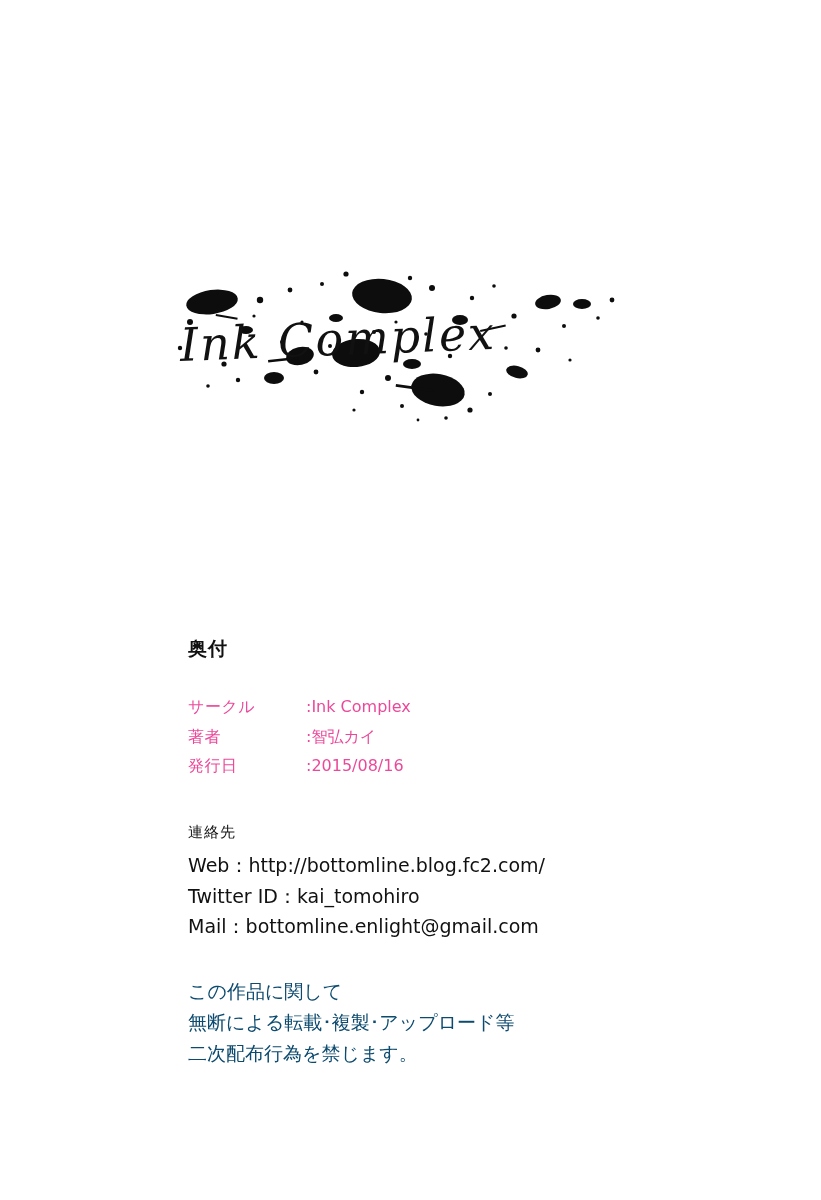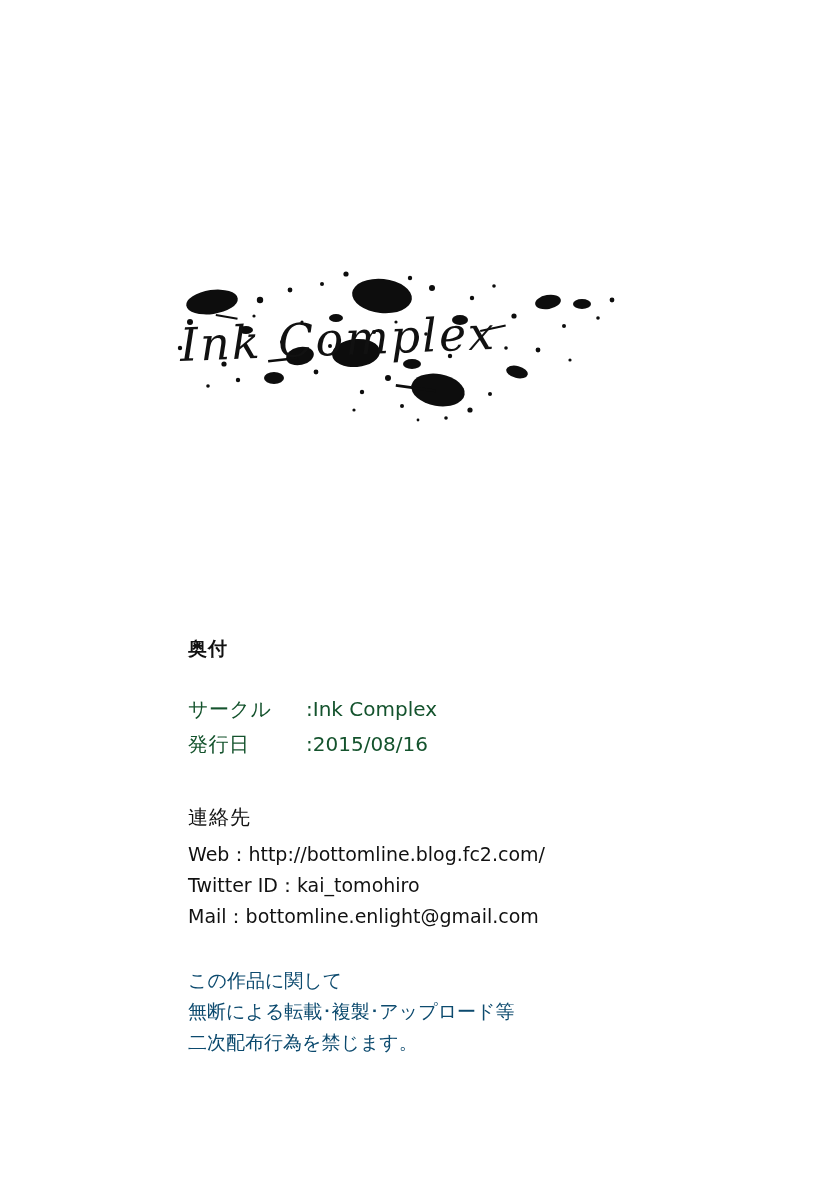--- a/index.html
+++ b/index.html
@@ -58,38 +58,38 @@
     color: #111111;
     margin: 0 0 34px 0;
     letter-spacing: 1px;
   }
 
   .info-table {
     border-collapse: collapse;
     margin-bottom: 38px;
   }
   .info-table td {
-    font-size: 20px;
-    font-family: "DejaVu Sans", sans-serif;
-    color: #14532d;
+    font-size: 16px;
+    font-family: "DejaVu Sans", sans-serif;
+    color: #ec4899;
     padding: 0 0 8px 0;
     vertical-align: top;
     line-height: 1.35;
     white-space: nowrap;
   }
   .info-table td.label {
     width: 118px;
     letter-spacing: 0.5px;
   }
   .info-table td.value {
     padding-left: 0;
   }
 
   .contact-heading {
-    font-size: 20px;
+    font-size: 15px;
     font-family: "DejaVu Sans", sans-serif;
     color: #111111;
     margin: 0 0 8px 0;
     letter-spacing: 1px;
   }
   .contact-line {
     font-size: 19px;
     font-family: "DejaVu Sans", sans-serif;
     color: #111111;
     line-height: 1.62;
@@ -179,20 +179,24 @@
 
   <h1 class="colophon-heading">奥付</h1>
 
   <table class="info-table">
     <tbody>
       <tr>
         <td class="label">サークル</td>
         <td class="value">:Ink Complex</td>
       </tr>
       <tr>
+        <td class="label">著者</td>
+        <td class="value">:智弘カイ</td>
+      </tr>
+      <tr>
         <td class="label">発行日</td>
         <td class="value">:2015/08/16</td>
       </tr>
     </tbody>
   </table>
 
   <div>
     <div class="contact-heading">連絡先</div>
     <div class="contact-line">Web：http://bottomline.blog.fc2.com/</div>
     <div class="contact-line">Twitter ID：kai_tomohiro</div>

